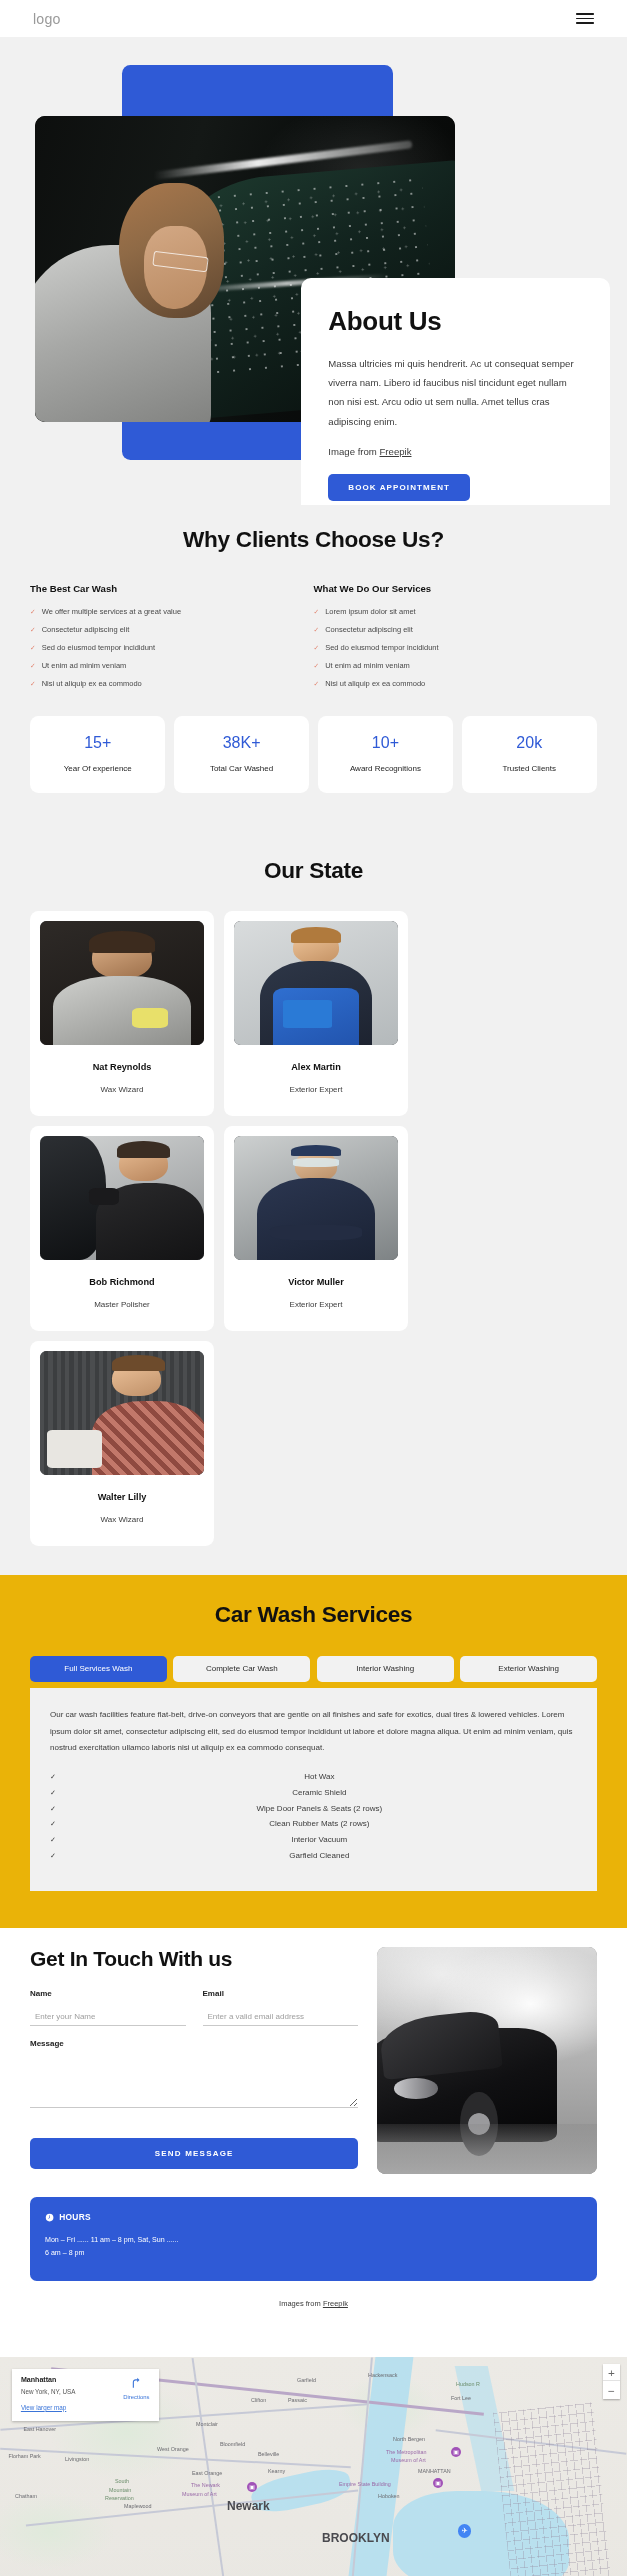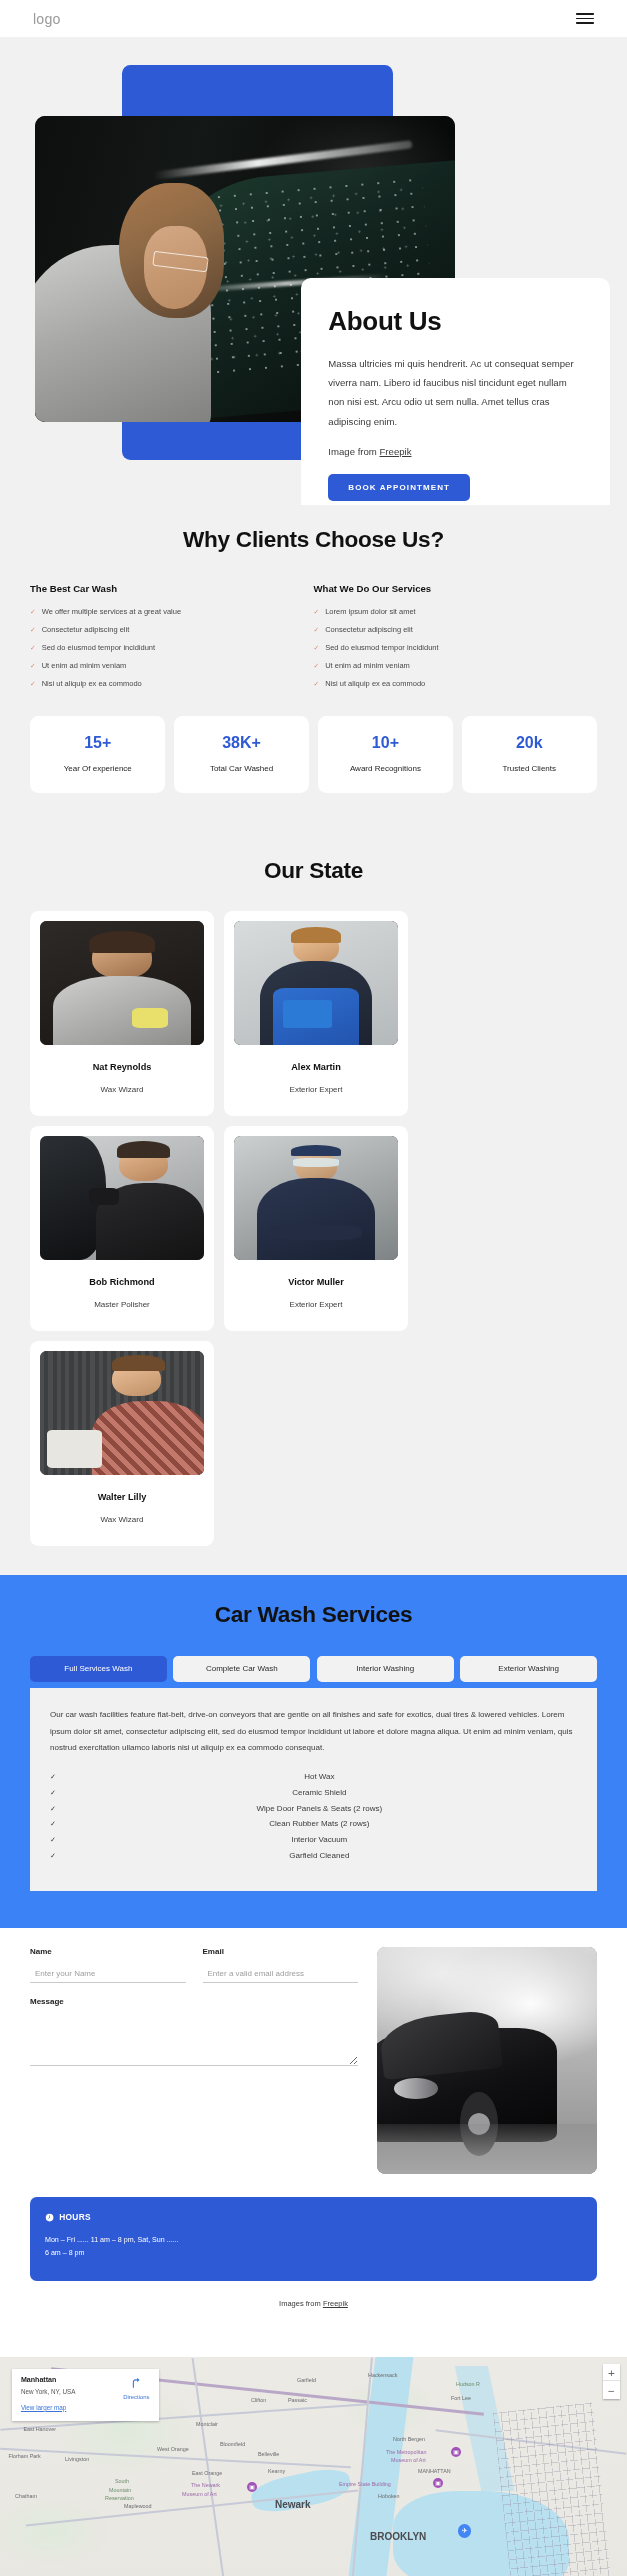--- a/index.html
+++ b/index.html
@@ -217,21 +217,21 @@
   }
   .stat-card {
     flex: 1;
     background: #ffffff;
     border-radius: 8.4px;
     padding: 18.4px 5px 20px;
     text-align: center;
   }
   .stat-num {
     font-size: 16px;
-    font-weight: 700;
+    font-weight: 400;
     color: #2f5ad6;
     margin-bottom: 11.7px;
   }
   .stat-label { font-size: 8px; color: #1d1d1d; }
 
   
   .team { padding: 25px 0 28.4px; }
   .team-grid {
     display: flex;
     flex-wrap: wrap;
@@ -264,21 +264,21 @@
     margin-top: 13.4px;
     font-size: 8px;
     color: #3b3b3b;
   }
   
   .p-bg { position:absolute; inset:0; }
   .p-person { position:absolute; border-radius:50% 50% 42% 42%; }
   .p-torso { position:absolute; bottom:0; border-radius: 44% 44% 0 0; }
 
   
-  .services { padding: 27px 0 37px; background:#3b82f6; }
+  .services { padding: 27px 0 37px; background:#eab308; }
   .tabs {
     display: flex;
     gap: 6.7px;
     margin-top: 28.4px;
     padding: 0 5px;
   }
   .tab {
     flex: 1;
     text-align: center;
     padding: 8.4px 3.3px;
@@ -495,21 +495,21 @@
     transform: rotate(-6deg);
     opacity:.8;
   }
   .map-label {
     position:absolute;
     font-size: 5.4px;
     color:#6b6b70;
     font-family: "Liberation Sans", sans-serif;
     white-space: nowrap;
   }
-  .map-label.big { font-size: 10px; color:#4a4a4f; font-weight:600;margin-left:48px; }
+  .map-label.big { font-size: 12px; color:#4a4a4f; font-weight:600; }
   .map-label.purple { color:#9a6aa8; }
   .map-label.green { color:#6d8f6d; }
 
   .map-card {
     position:absolute;
     left: 11.7px; top: 11.7px;
     width: 147px;
     background:#fff;
     padding: 7.5px 9.2px 8.4px;
     box-shadow: 0 0.8px 2.5px rgba(0,0,0,.25);
@@ -728,38 +728,40 @@
         <li>Garfield Cleaned</li>
       </ul>
     </div>
   </div>
 </section>
 
 <section class="contact">
   <div class="wrap">
     <div class="contact-row">
       <div class="contact-left">
+        <h2>Get In Touch With us</h2>
 
         <div class="frow">
           <div class="fgroup">
             <label>Name</label>
             <input type="text" placeholder="Enter your Name" style="">
           </div>
           <div class="fgroup">
             <label>Email</label>
             <input type="text" placeholder="Enter a valid email address" style="">
           </div>
         </div>
 
 
         <div class="fgroup">
           <label>Message</label>
           <textarea placeholder="" style=""></textarea>
         </div>
 
+        <button class="btn-send">SEND MESSAGE</button>
       </div>
 
       <div class="contact-photo">
         <div class="cp-mist"></div>
         <div class="cp-car"></div>
         <div class="cp-hood"></div>
         <div class="cp-light"></div>
         <div class="cp-wheel"></div>
         <div class="cp-ground"></div>
       </div>

